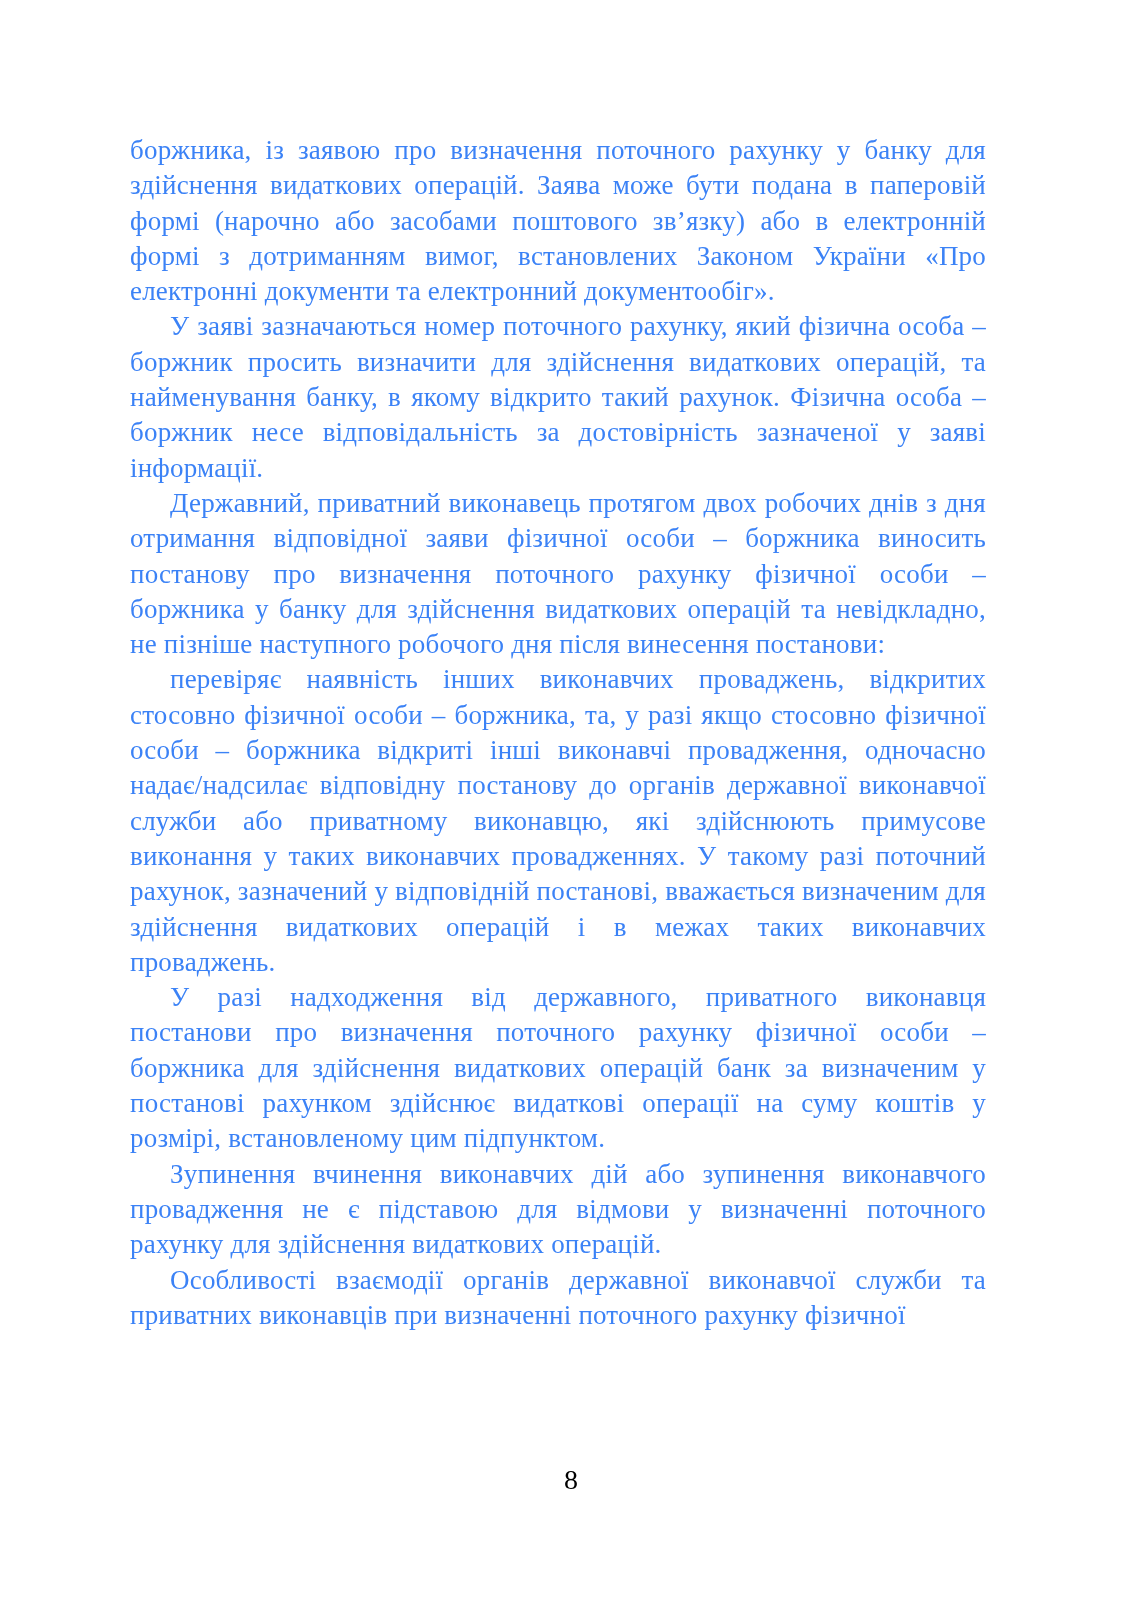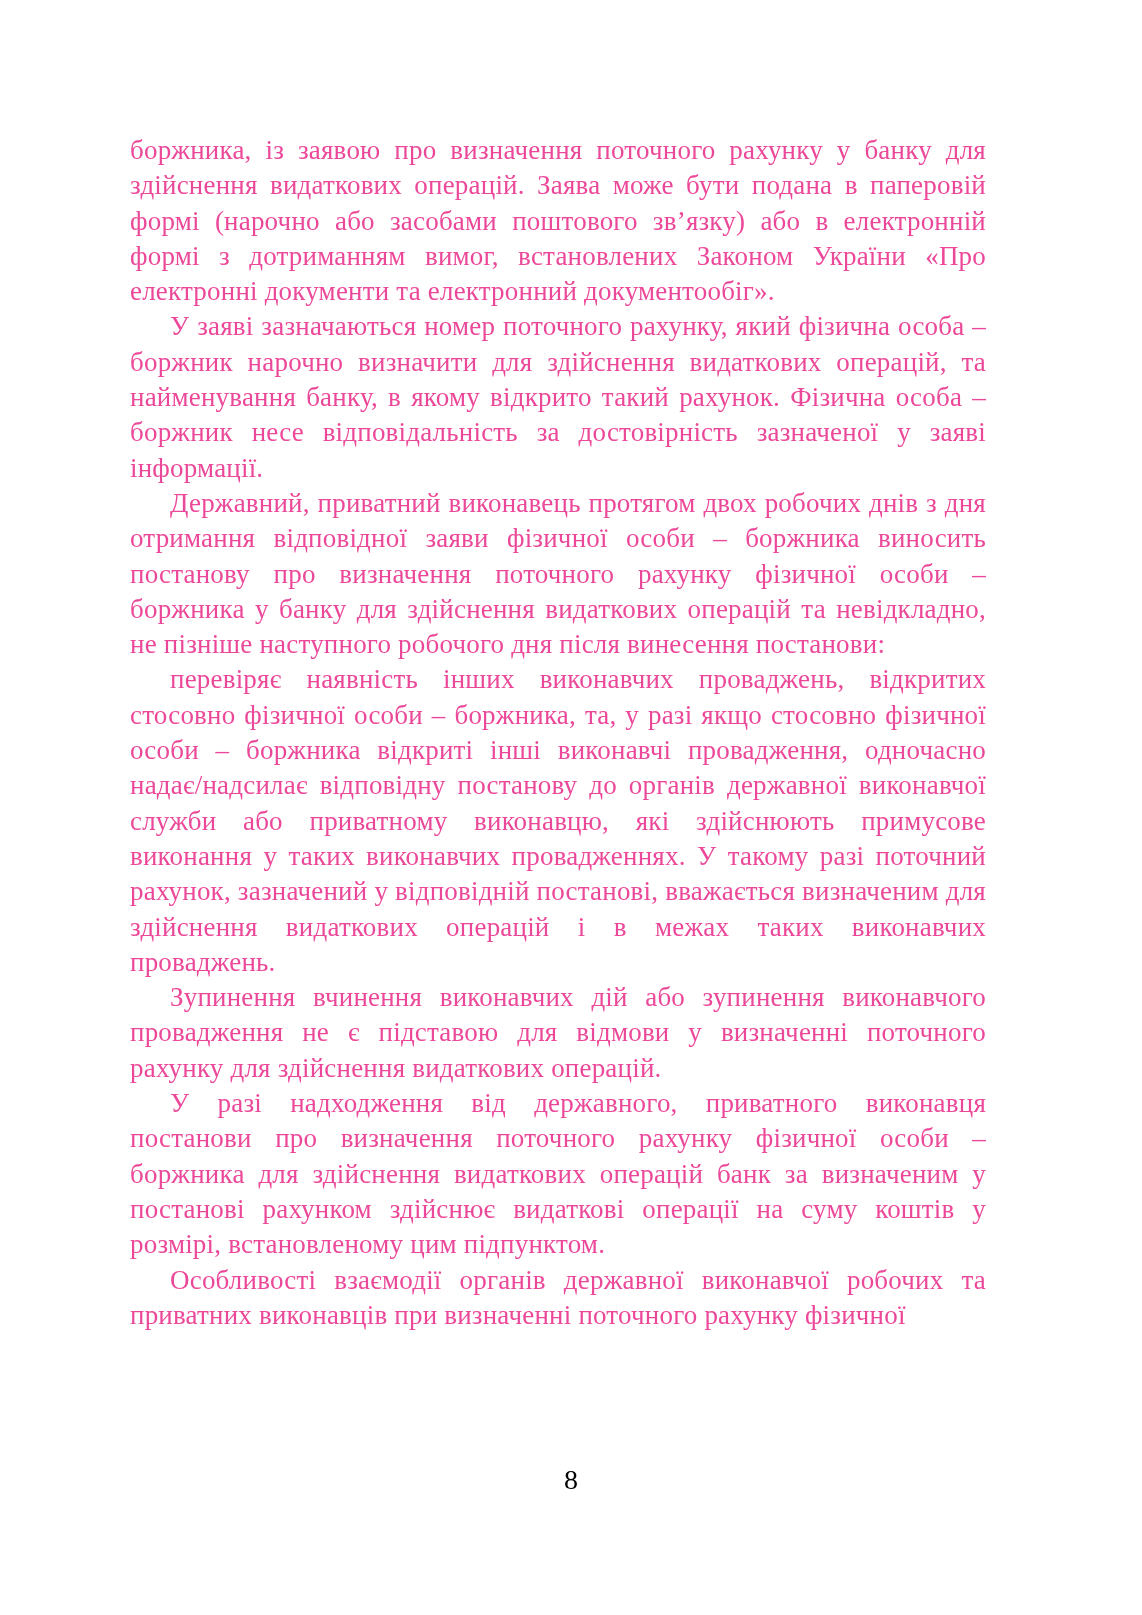--- a/index.html
+++ b/index.html
@@ -21,21 +21,21 @@
       left: 130px;
       top: 133px;
       width: 856px;
     }
     .para {
       margin: 0;
       font-size: 27px;
       line-height: 35.3px;
       text-align: justify;
       text-indent: 40px;
-      color: #ec4899;
+      color: #3b82f6;
       letter-spacing: 0.2px;
     }
     .para.no-indent {
       text-indent: 0;
     }
     .page-number {
       position: absolute;
       left: 0;
       top: 1462px;
       width: 100%;
@@ -44,21 +44,21 @@
       line-height: 35px;
       color: #000000;
     }
   </style>
 </head>
 <body>
 
 <div class="page">
   <div class="content">
     <p class="para no-indent">боржника, із заявою про визначення поточного рахунку у банку для здійснення видаткових операцій. Заява може бути подана в паперовій формі (нарочно або засобами поштового зв’язку) або в електронній формі з дотриманням вимог, встановлених Законом України «Про електронні документи та електронний документообіг».</p>
-    <p class="para">У заяві зазначаються номер поточного рахунку, який фізична особа – боржник нарочно визначити для здійснення видаткових операцій, та найменування банку, в якому відкрито такий рахунок. Фізична особа – боржник несе відповідальність за достовірність зазначеної у заяві інформації.</p>
+    <p class="para">У заяві зазначаються номер поточного рахунку, який фізична особа – боржник просить визначити для здійснення видаткових операцій, та найменування банку, в якому відкрито такий рахунок. Фізична особа – боржник несе відповідальність за достовірність зазначеної у заяві інформації.</p>
     <p class="para">Державний, приватний виконавець протягом двох робочих днів з дня отримання відповідної заяви фізичної особи – боржника виносить постанову про визначення поточного рахунку фізичної особи – боржника у банку для здійснення видаткових операцій та невідкладно, не пізніше наступного робочого дня після винесення постанови:</p>
     <p class="para">перевіряє наявність інших виконавчих проваджень, відкритих стосовно фізичної особи – боржника, та, у разі якщо стосовно фізичної особи – боржника відкриті інші виконавчі провадження, одночасно надає/надсилає відповідну постанову до органів державної виконавчої служби або приватному виконавцю, які здійснюють примусове виконання у таких виконавчих провадженнях. У такому разі поточний рахунок, зазначений у відповідній постанові, вважається визначеним для здійснення видаткових операцій і в межах таких виконавчих проваджень.</p>
+    <p class="para">У разі надходження від державного, приватного виконавця постанови про визначення поточного рахунку фізичної особи – боржника для здійснення видаткових операцій банк за визначеним у постанові рахунком здійснює видаткові операції на суму коштів у розмірі, встановленому цим підпунктом.</p>
     <p class="para">Зупинення вчинення виконавчих дій або зупинення виконавчого провадження не є підставою для відмови у визначенні поточного рахунку для здійснення видаткових операцій.</p>
-    <p class="para">У разі надходження від державного, приватного виконавця постанови про визначення поточного рахунку фізичної особи – боржника для здійснення видаткових операцій банк за визначеним у постанові рахунком здійснює видаткові операції на суму коштів у розмірі, встановленому цим підпунктом.</p>
-    <p class="para">Особливості взаємодії органів державної виконавчої робочих та приватних виконавців при визначенні поточного рахунку фізичної</p>
+    <p class="para">Особливості взаємодії органів державної виконавчої служби та приватних виконавців при визначенні поточного рахунку фізичної</p>
   </div>
   <div class="page-number">8</div>
 </div>
 
 </body></html>

